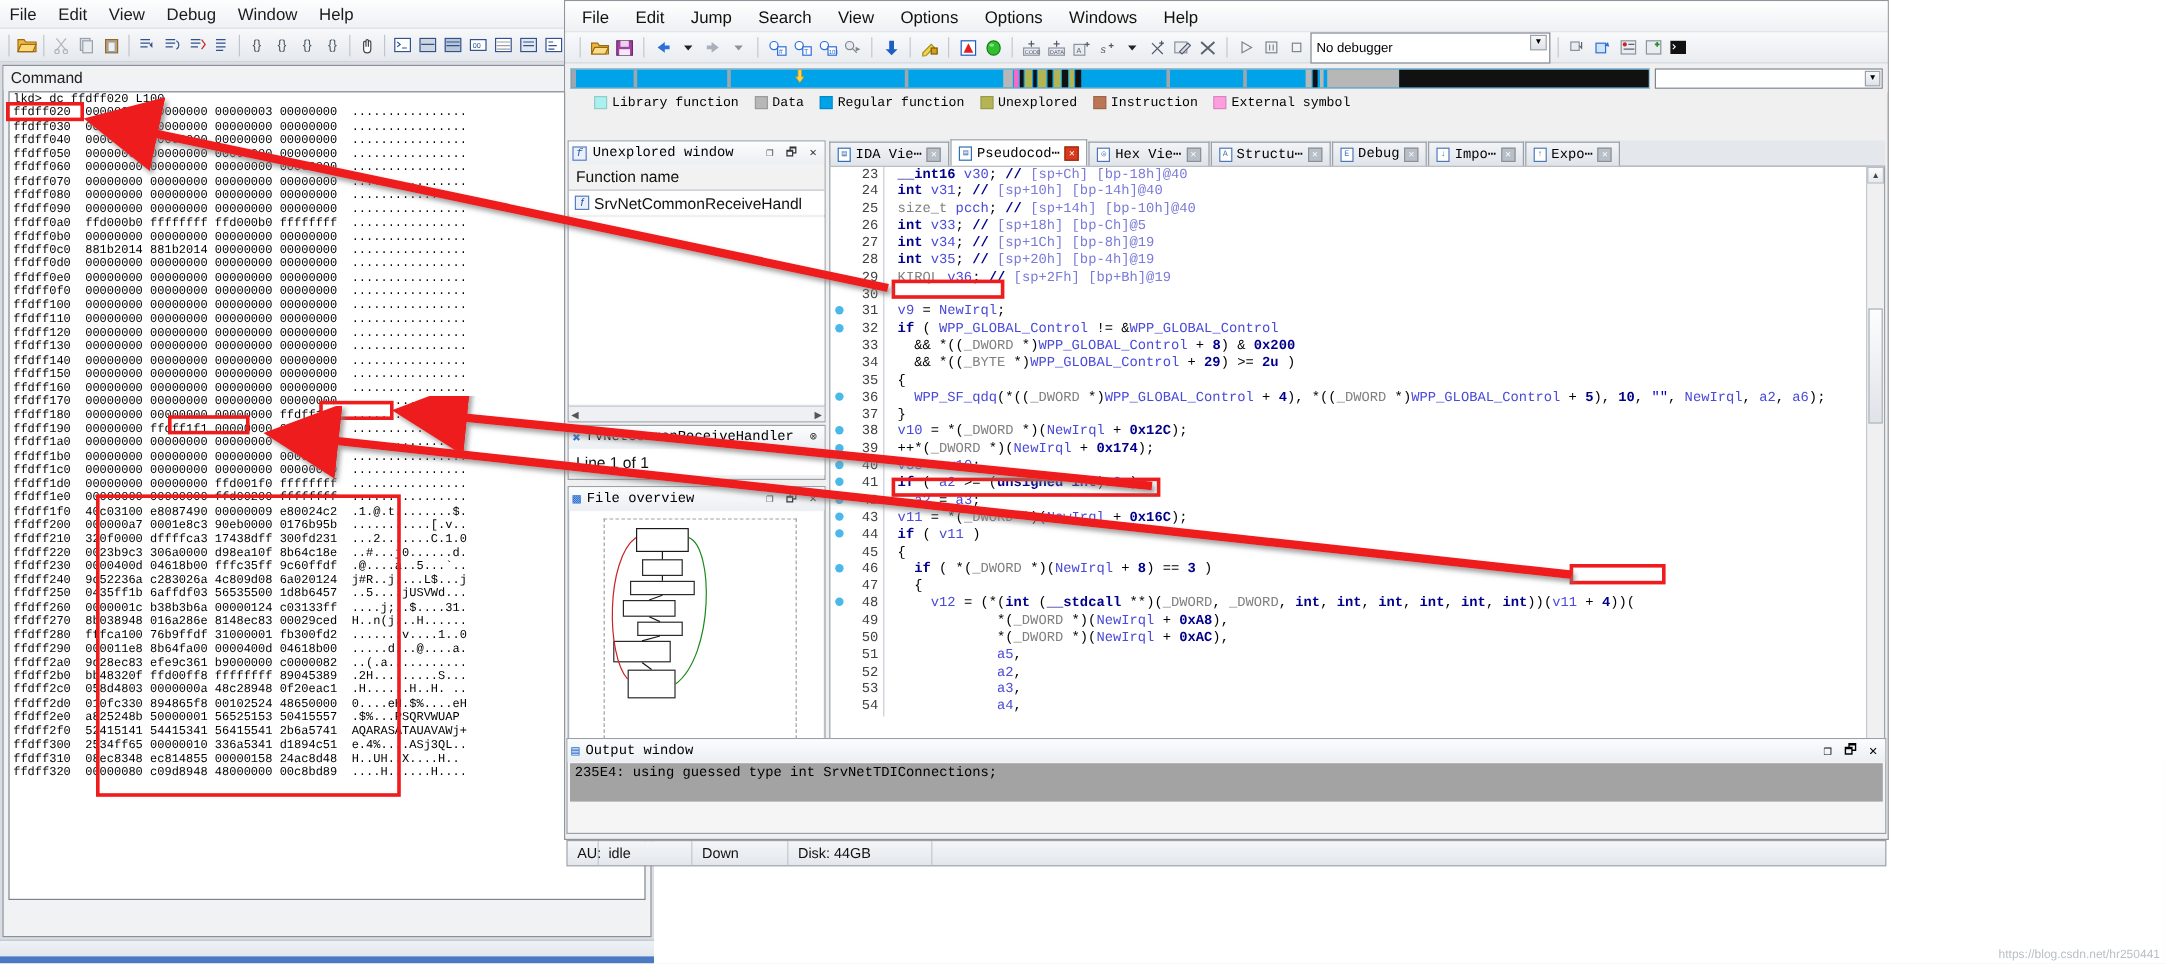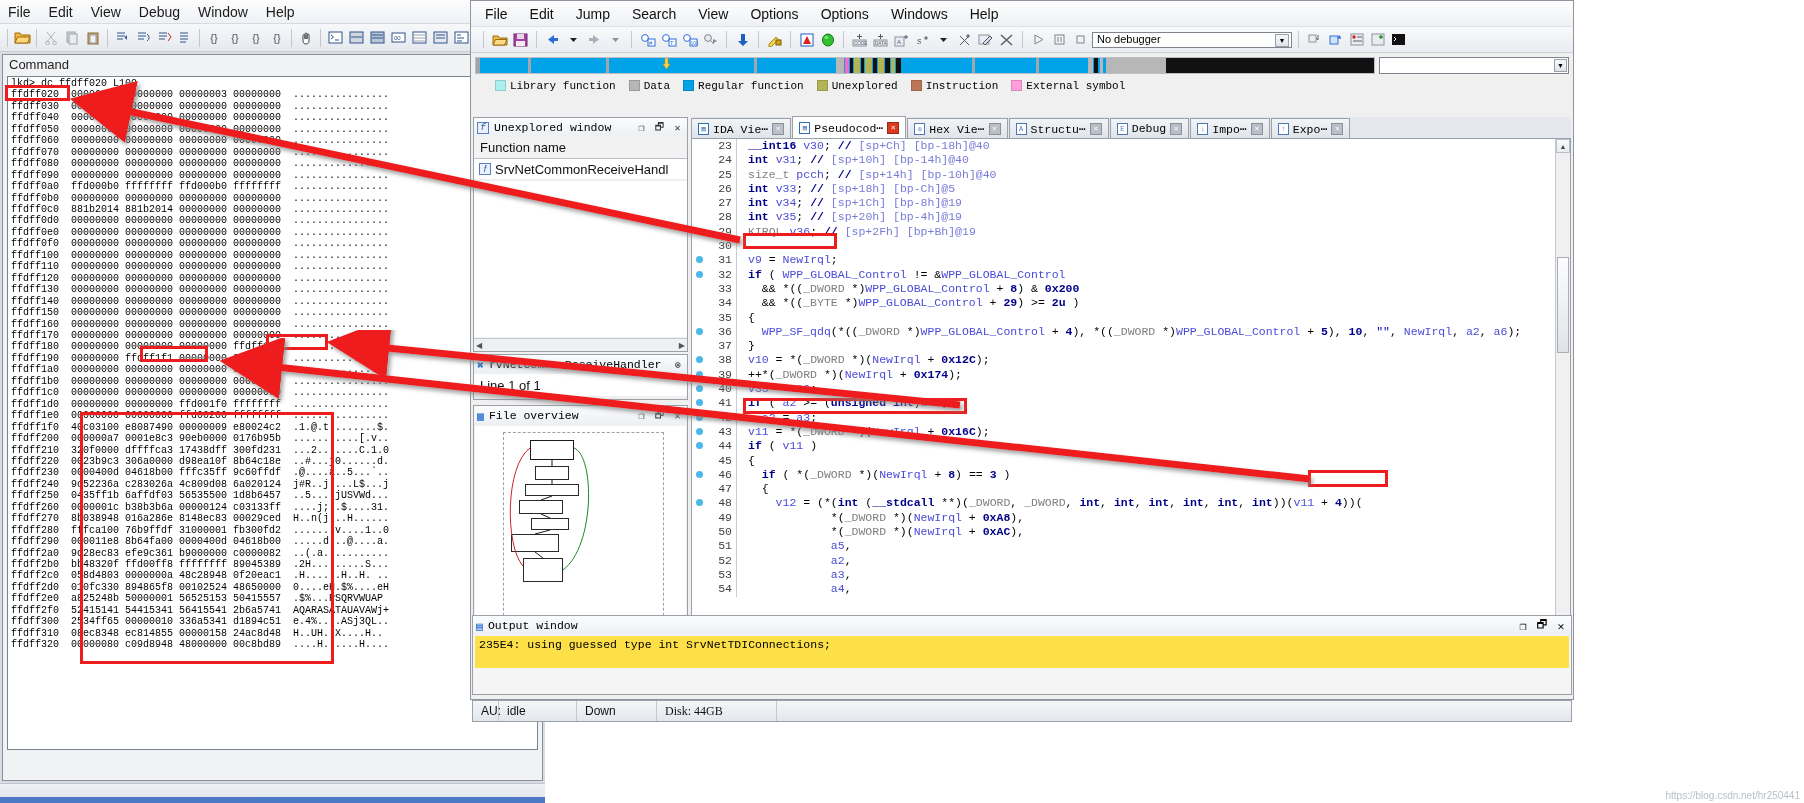--- a/index.html
+++ b/index.html
@@ -82,22 +82,22 @@
   }
   .ida-menubar span { font-size:14px; color:#111; }
   .ida-toolbar {
     height:26px; background:linear-gradient(#f8f9fb,#e9ecf0);
     display:flex; align-items:center; padding-left:8px; gap:2px;
     border-bottom:1px solid #ccd2d9;
   }
   .ida-tb { width:19px; height:19px; display:inline-flex; align-items:center; justify-content:center; font-size:11px;}
   .ida-sep { width:1px; height:17px; background:#c3c9d0; margin:0 4px;}
   .dbg-select {
-    height:16px; width:200px; background:#fff; border:1px solid #7d858f;
-    font-size:11px; display:flex; padding-left:4px;
+    height:26px; width:200px; background:#fff; border:1px solid #7d858f;
+    font-size:11px; display:flex; align-items:center; padding-left:4px;
     position:relative; color:#000;
   }
   .dbg-select .caret {
     position:absolute; right:2px; top:1px; width:14px; height:13px;
     background:linear-gradient(#f6f7f9,#dfe3e8); border:1px solid #9aa1a9;
     display:flex; align-items:center; justify-content:center; font-size:7px;
   }
   .navband-wrap {
     height:24px; display:flex; align-items:center; padding:2px 4px; gap:4px;
     background:#f0f0f0;
@@ -219,21 +219,21 @@
   .ida-output {
     position:absolute; left:472px; top:615px; width:1100px; height:80px;
     border:1px solid #9aa1a9; background:#f5f5f5;
   }
   .out-title {
     height:19px; display:flex; align-items:center; gap:5px; padding:0 3px;
     font-family:"Liberation Mono", monospace; font-size:11.5px;
     background:linear-gradient(#fbfcfd,#eceff3);
   }
   .out-body {
-    position:absolute; left:2px; top:20px; right:2px; bottom:26px; background:#fde047;
+    position:absolute; left:2px; top:20px; right:2px; bottom:26px; background:#a3a3a3;
     font-family:"Liberation Mono", monospace; font-size:11.5px; padding:2px 4px; color:#000;
     white-space:pre; overflow:hidden;
   }
   .idc-row {
     position:absolute; left:2px; bottom:2px; height:22px; right:2px; display:flex; align-items:center; gap:4px;
   }
   .idc-btn {
     width:58px; height:20px; background:linear-gradient(#fbfcfd,#e3e7ec); border:1px solid #9aa1a9;
     display:flex;align-items:center;justify-content:center; font-family:"Liberation Mono", monospace; font-size:11.5px;
   }
@@ -849,21 +849,21 @@
     <span style="width:14px;text-align:center;">🗗</span>
     <span style="width:14px;text-align:center;">✕</span>
   </div>
   <div class="out-body">235E4: using guessed type int SrvNetTDIConnections;</div>
 </div>
 
 <div class="ida-statusbar">
   <span class="seg" style="width:26px;">AU:</span>
   <span class="seg" style="width:78px;">idle</span>
   <span class="seg" style="width:80px;">Down</span>
-  <span class="seg" style="width:120px;font-family:Liberation Serif, serif;">Disk: 44GB</span>
+  <span class="seg" style="width:120px;">Disk: 44GB</span>
   <span class="seg" style="flex:1;border-right:none;"></span>
 </div>
 
 <div class="redbox" style="left:5px; top:85px; width:65px; height:16px;"></div>
 <div class="redbox" style="left:266px; top:334px; width:62px; height:16px;"></div>
 <div class="redbox" style="left:140px; top:346px; width:68px; height:16px;"></div>
 <div class="redbox" style="left:80px; top:412px; width:254px; height:252px;"></div>
 
 <div class="redbox" style="left:743px; top:233px; width:94px; height:16px;"></div>
 <div class="redbox" style="left:743px; top:398px; width:224px; height:16px;"></div>

